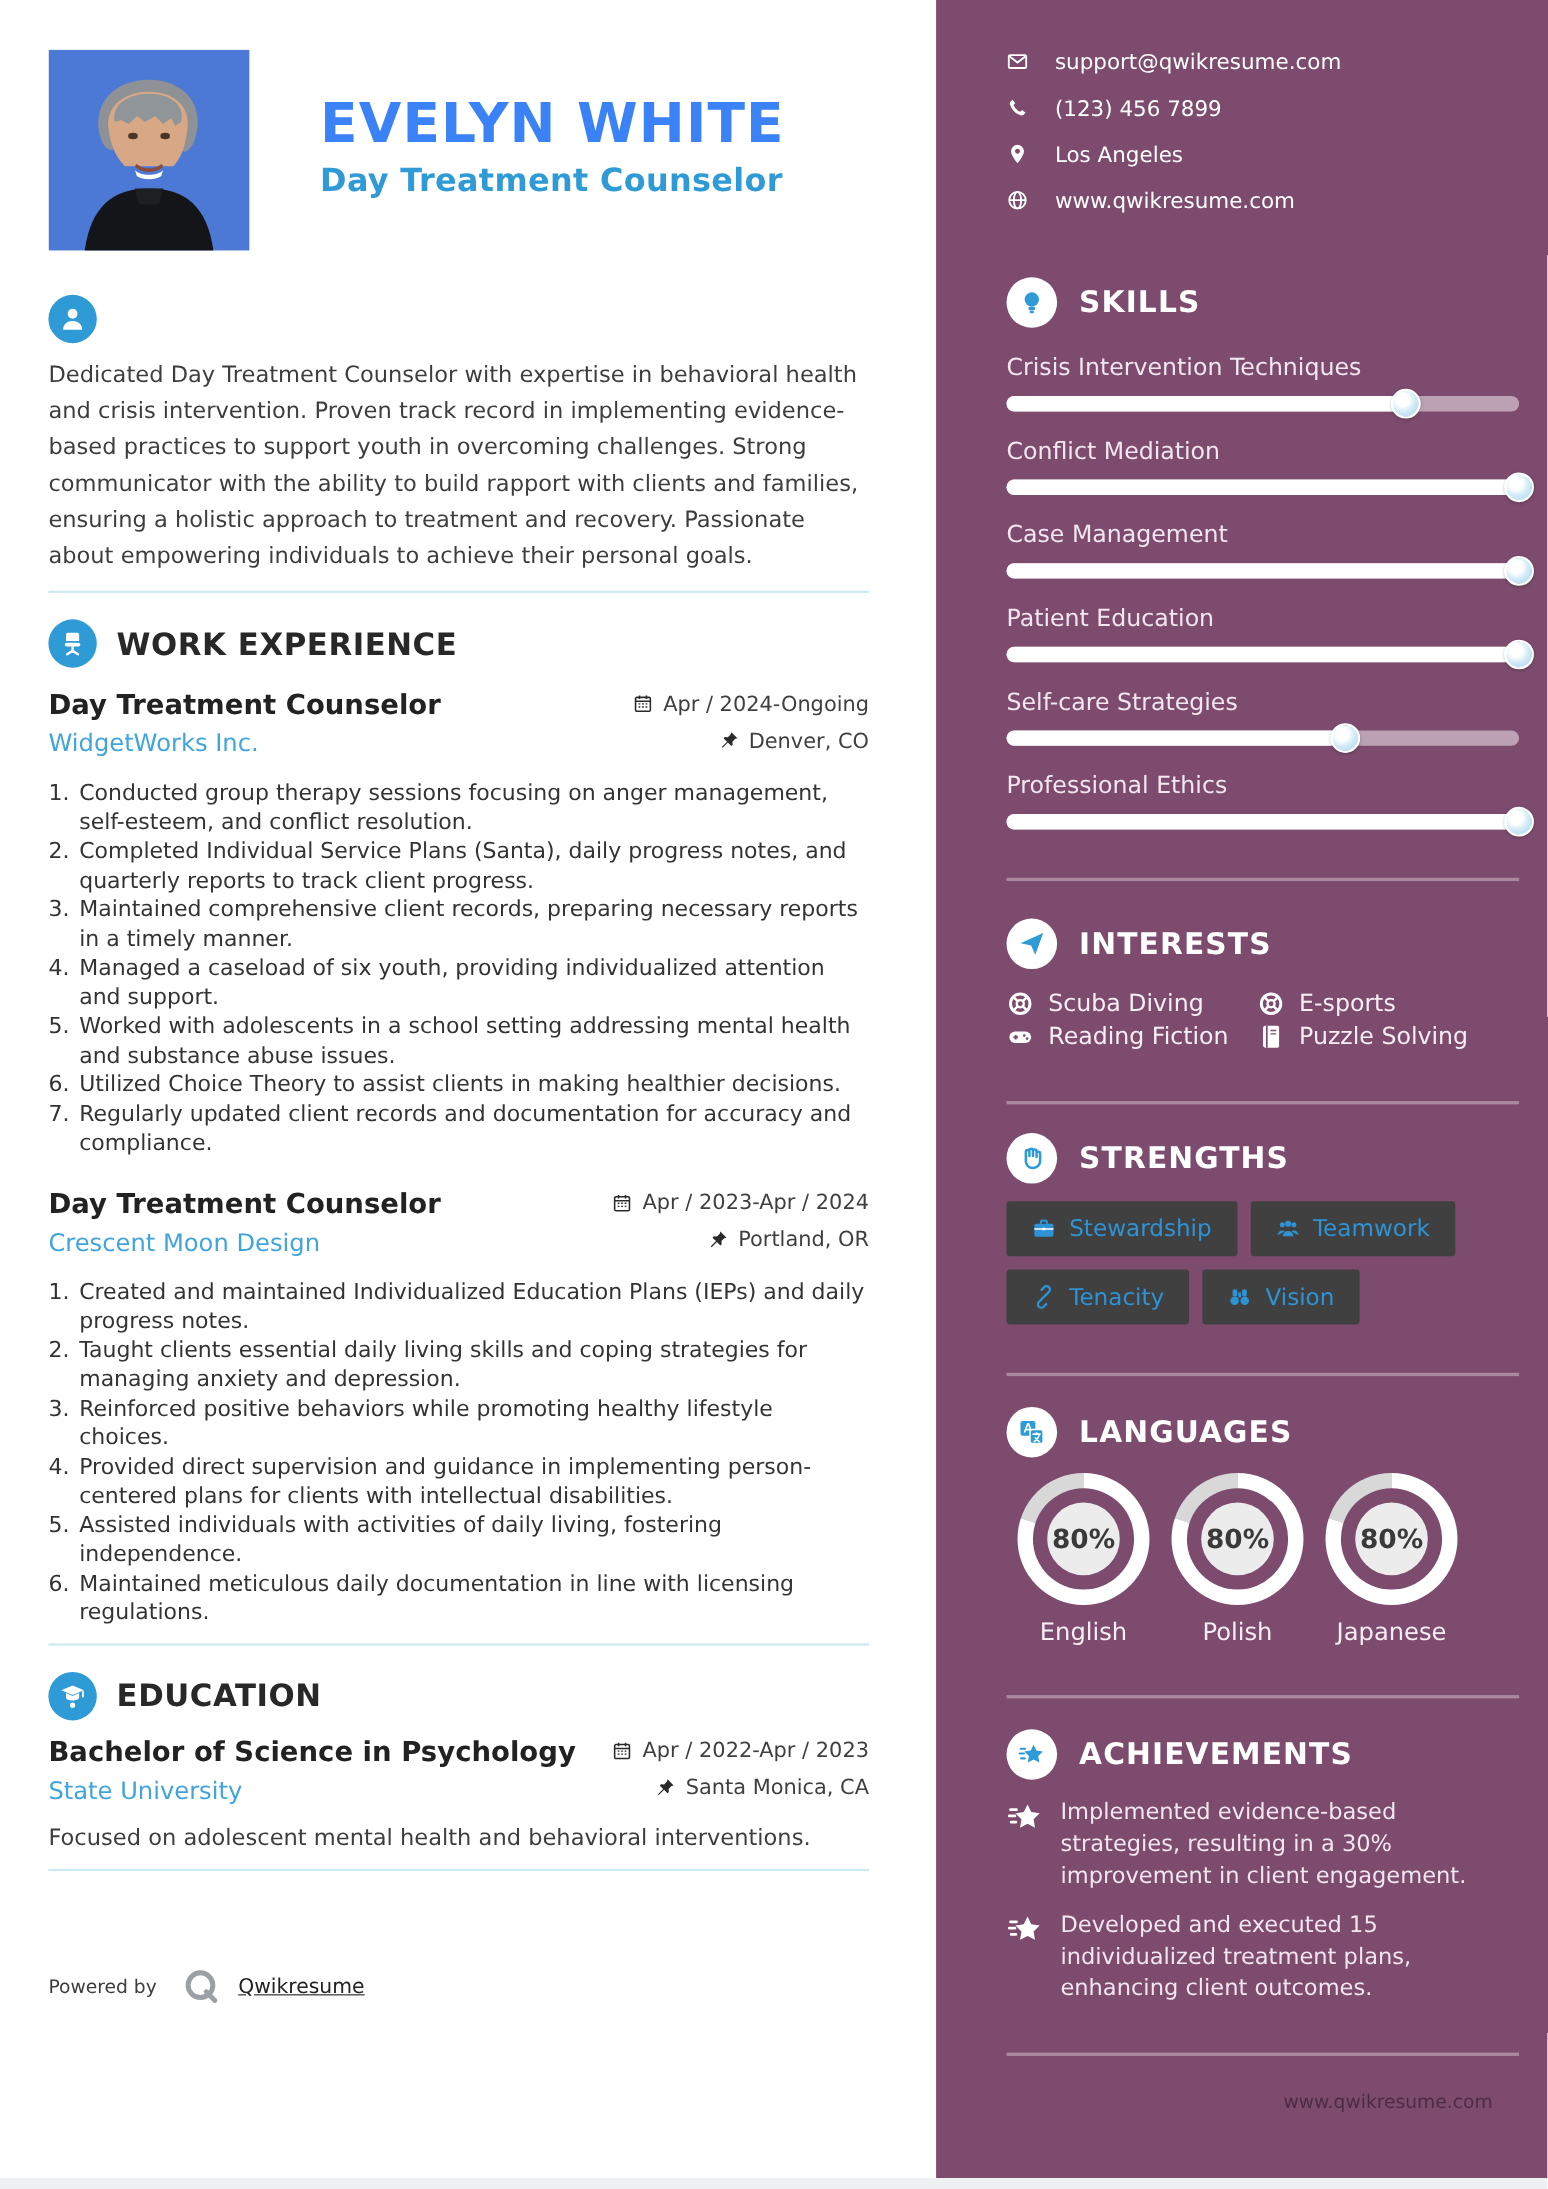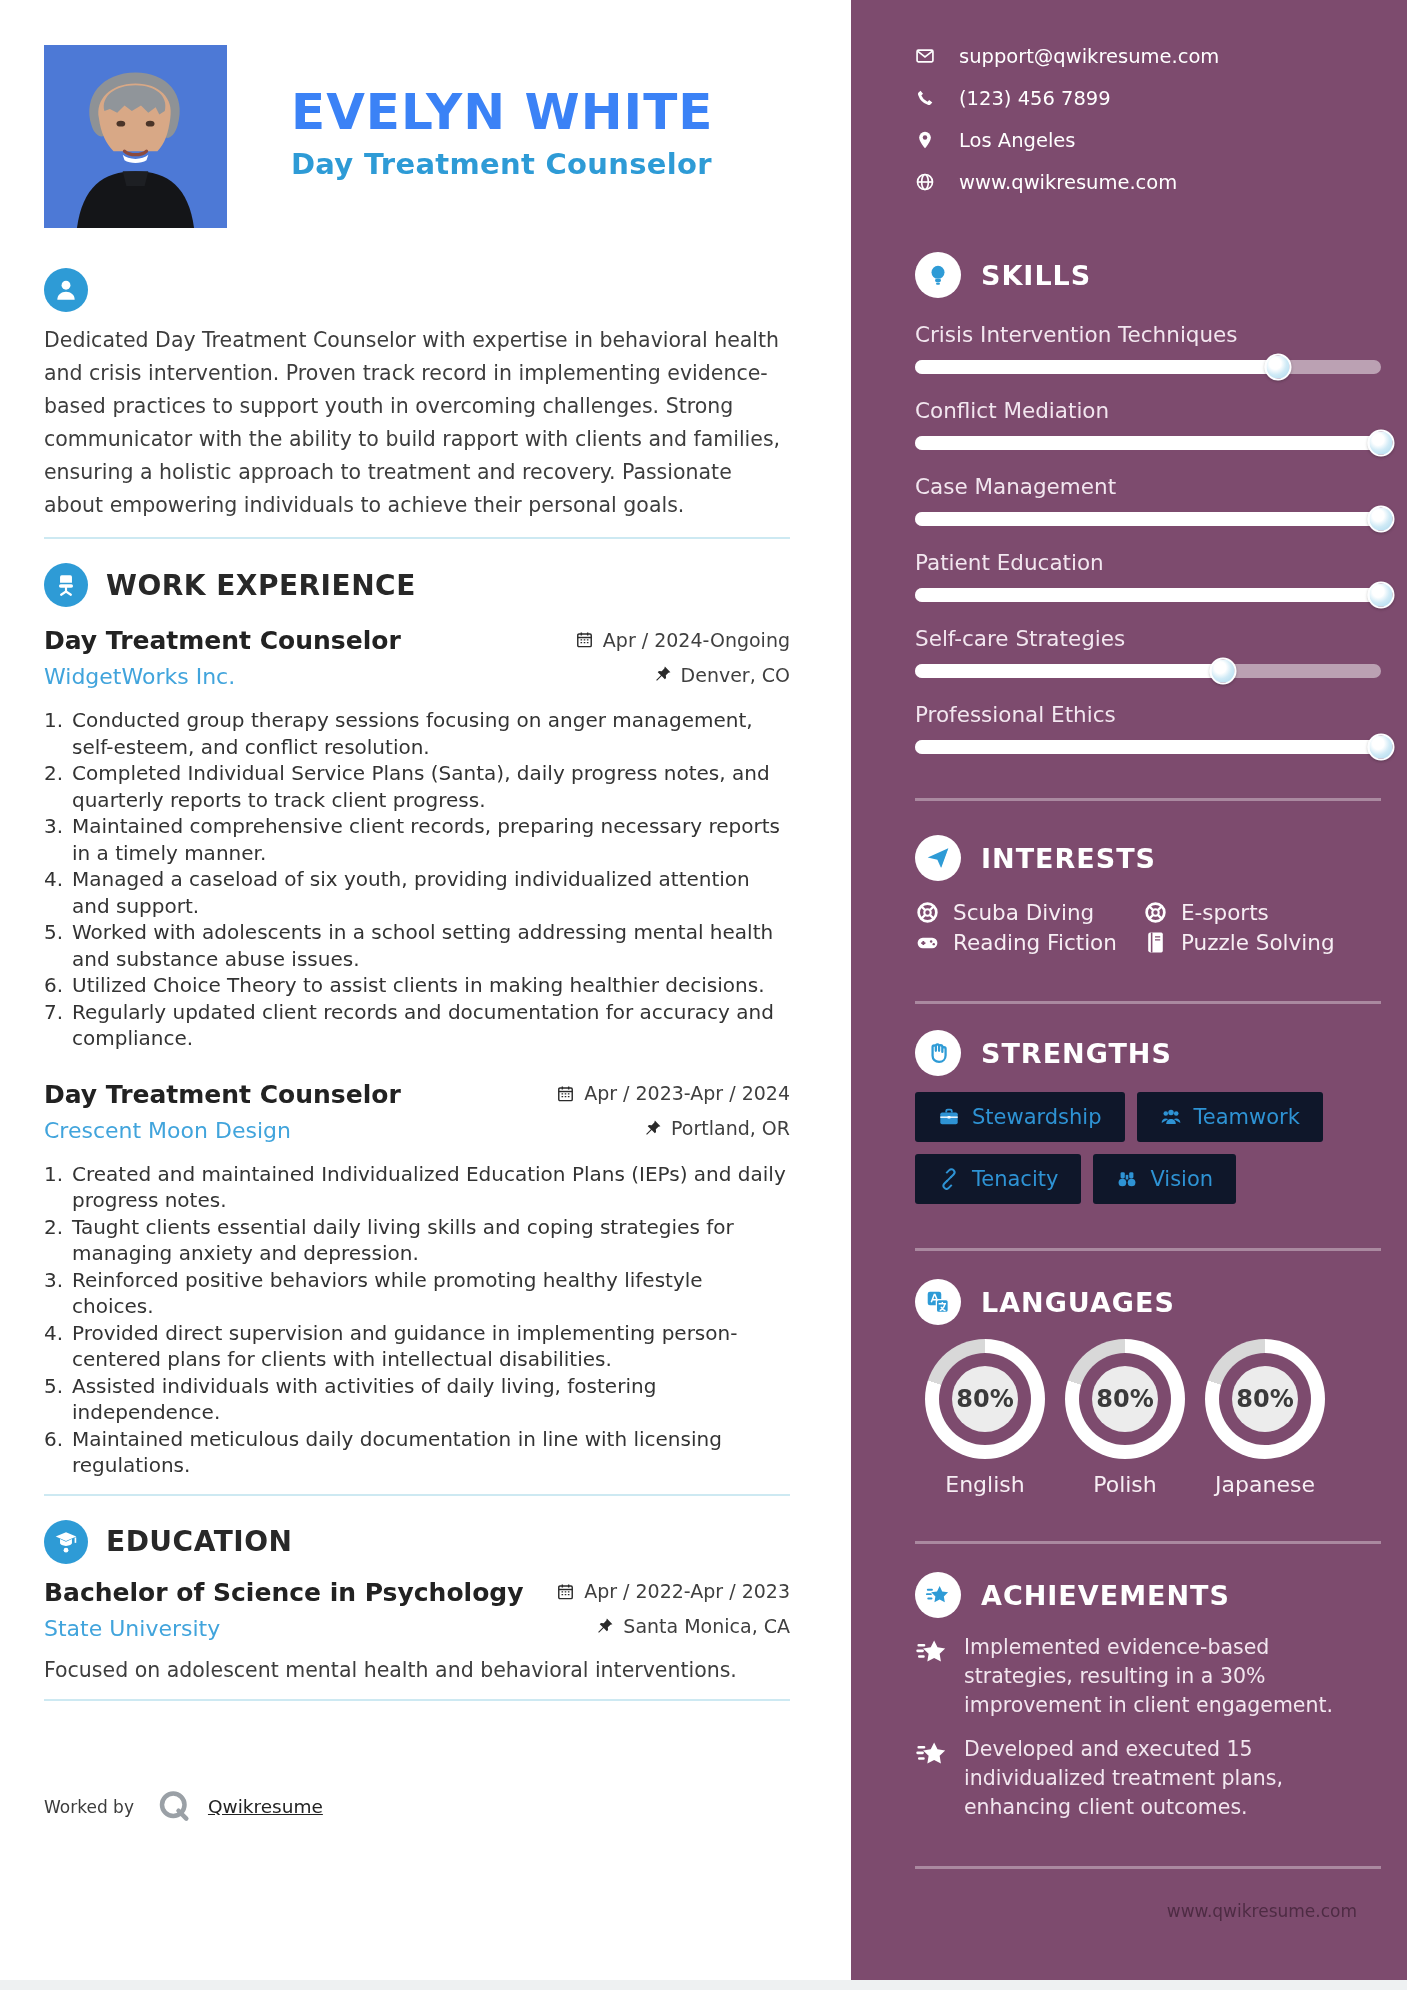--- a/index.html
+++ b/index.html
@@ -74,21 +74,21 @@
   .sb-div{border:none;height:3px;background:rgba(255,255,255,.35);margin-top:44px;}
 
   #interests-sec{margin-top:34px;}
   .interest-grid{margin-top:16px;display:grid;grid-template-columns:228px auto;}
   .interest{display:flex;align-items:center;height:30px;}
   .interest svg{width:25px;height:25px;color:#fff;flex:0 0 25px;}
   .interest-label{margin-left:13px;font-size:21.5px;color:#F7EEF4;}
 
   #strengths-sec{margin-top:26px;}
   .chips{margin-top:16px;display:flex;flex-wrap:wrap;gap:12px;}
-  .chip{display:inline-flex;align-items:center;background:#0f172a;border-radius:3px;padding:11px 23px;height:50px;}
+  .chip{display:inline-flex;align-items:center;background:#404040;border-radius:3px;padding:11px 23px;height:50px;}
   .chip svg{width:22px;height:22px;color:var(--chip-text);}
   .chip-label{margin-left:12px;font-size:21px;font-weight:500;color:var(--chip-text);}
 
   #langs-sec{margin-top:28px;}
   .lang-row{margin-top:14px;display:flex;justify-content:flex-start;padding-right:10px;}
   .lang{display:flex;flex-direction:column;align-items:center;width:140px;}
   .ring{position:relative;width:120px;height:120px;border-radius:50%;
     background:conic-gradient(#ffffff 0deg 288deg,#d8d8d8 288deg 360deg);}
   .ring::before{content:"";position:absolute;inset:14px;border-radius:50%;background:var(--sidebar);}
   .ring-disc{position:absolute;inset:27px;border-radius:50%;background:#ECECEC;display:flex;align-items:center;justify-content:center;
@@ -260,21 +260,21 @@
             <span>Santa Monica, CA</span>
           </div>
         </div>
         <p class="edu-desc">Focused on adolescent mental health and behavioral interventions.</p>
       </div>
     </section>
 
     <hr class="ldiv">
 
     <footer class="powered">
-      <span class="powered-label">Worked by</span>
+      <span class="powered-label">Powered by</span>
       <svg class="q-logo" viewBox="0 0 24 24">
         <circle cx="11.5" cy="10.5" r="7.5" fill="none" stroke="#9AA0A6" stroke-width="3"></circle>
         <path d="M15 14.5l5.2 5.2" stroke="#9AA0A6" stroke-width="3" stroke-linecap="round"></path>
       </svg>
       <a class="brand-link">Qwikresume</a>
     </footer>
   </div>
 
   <aside class="sidebar">
 

